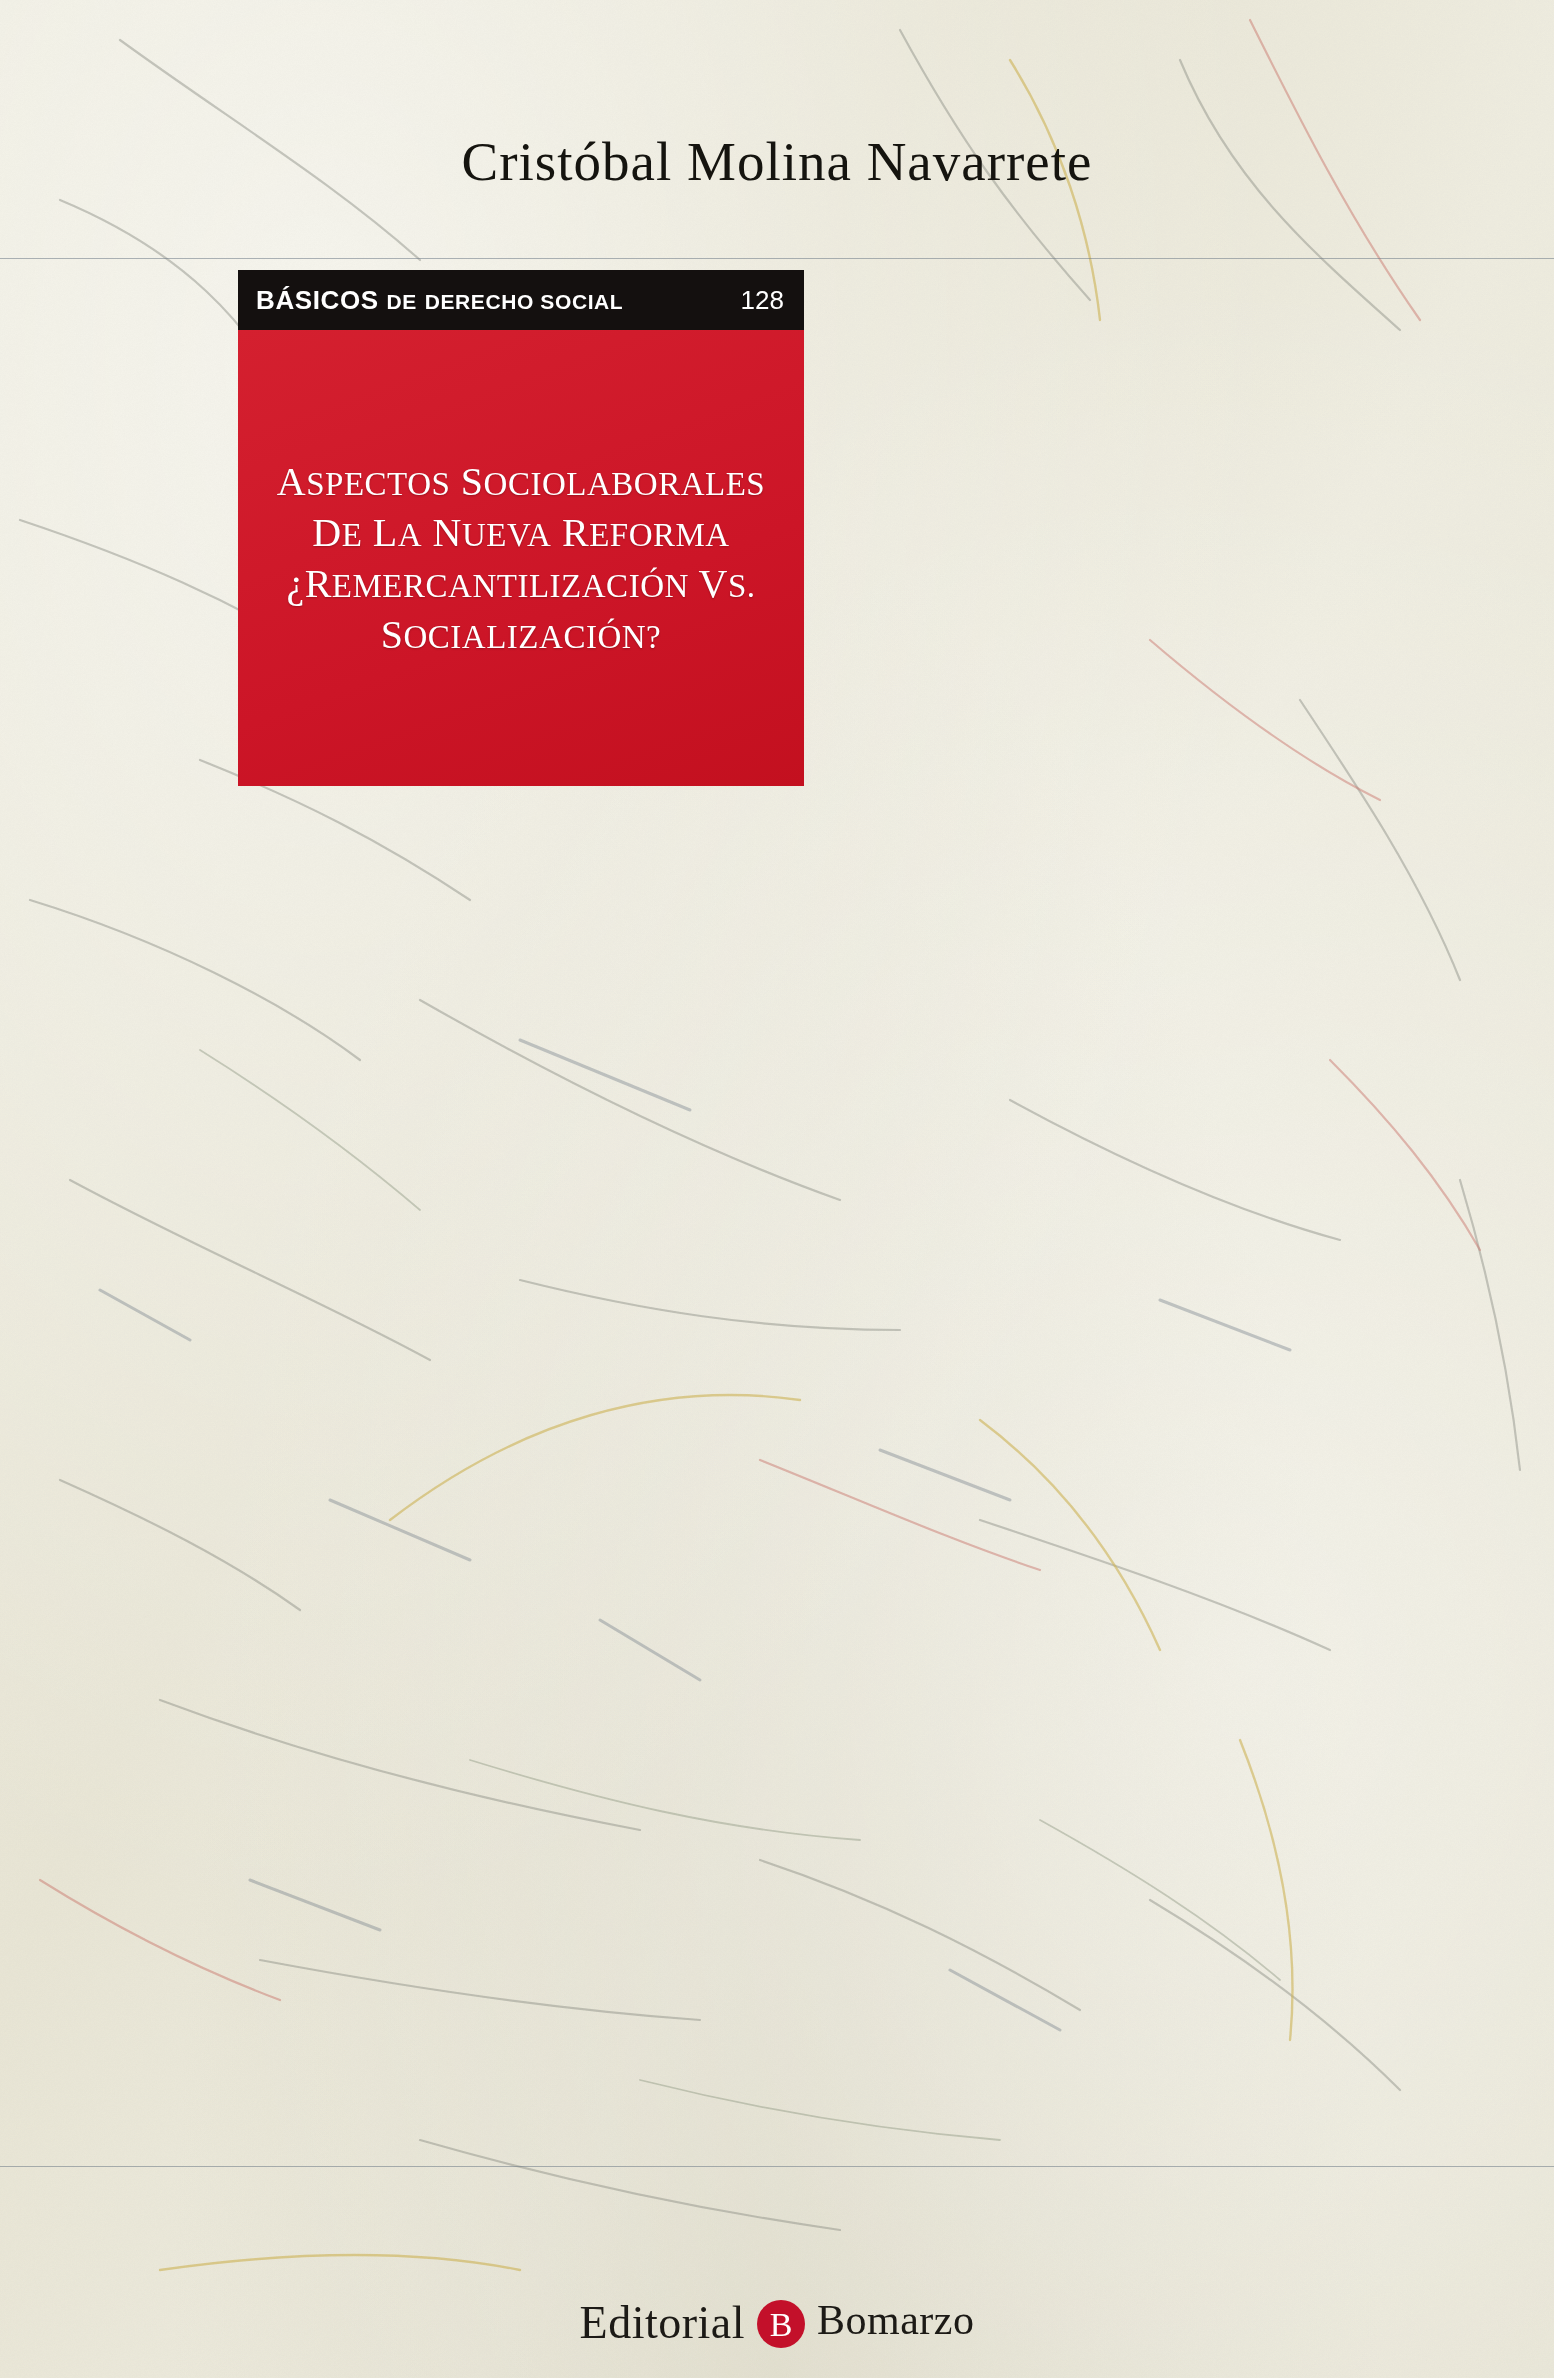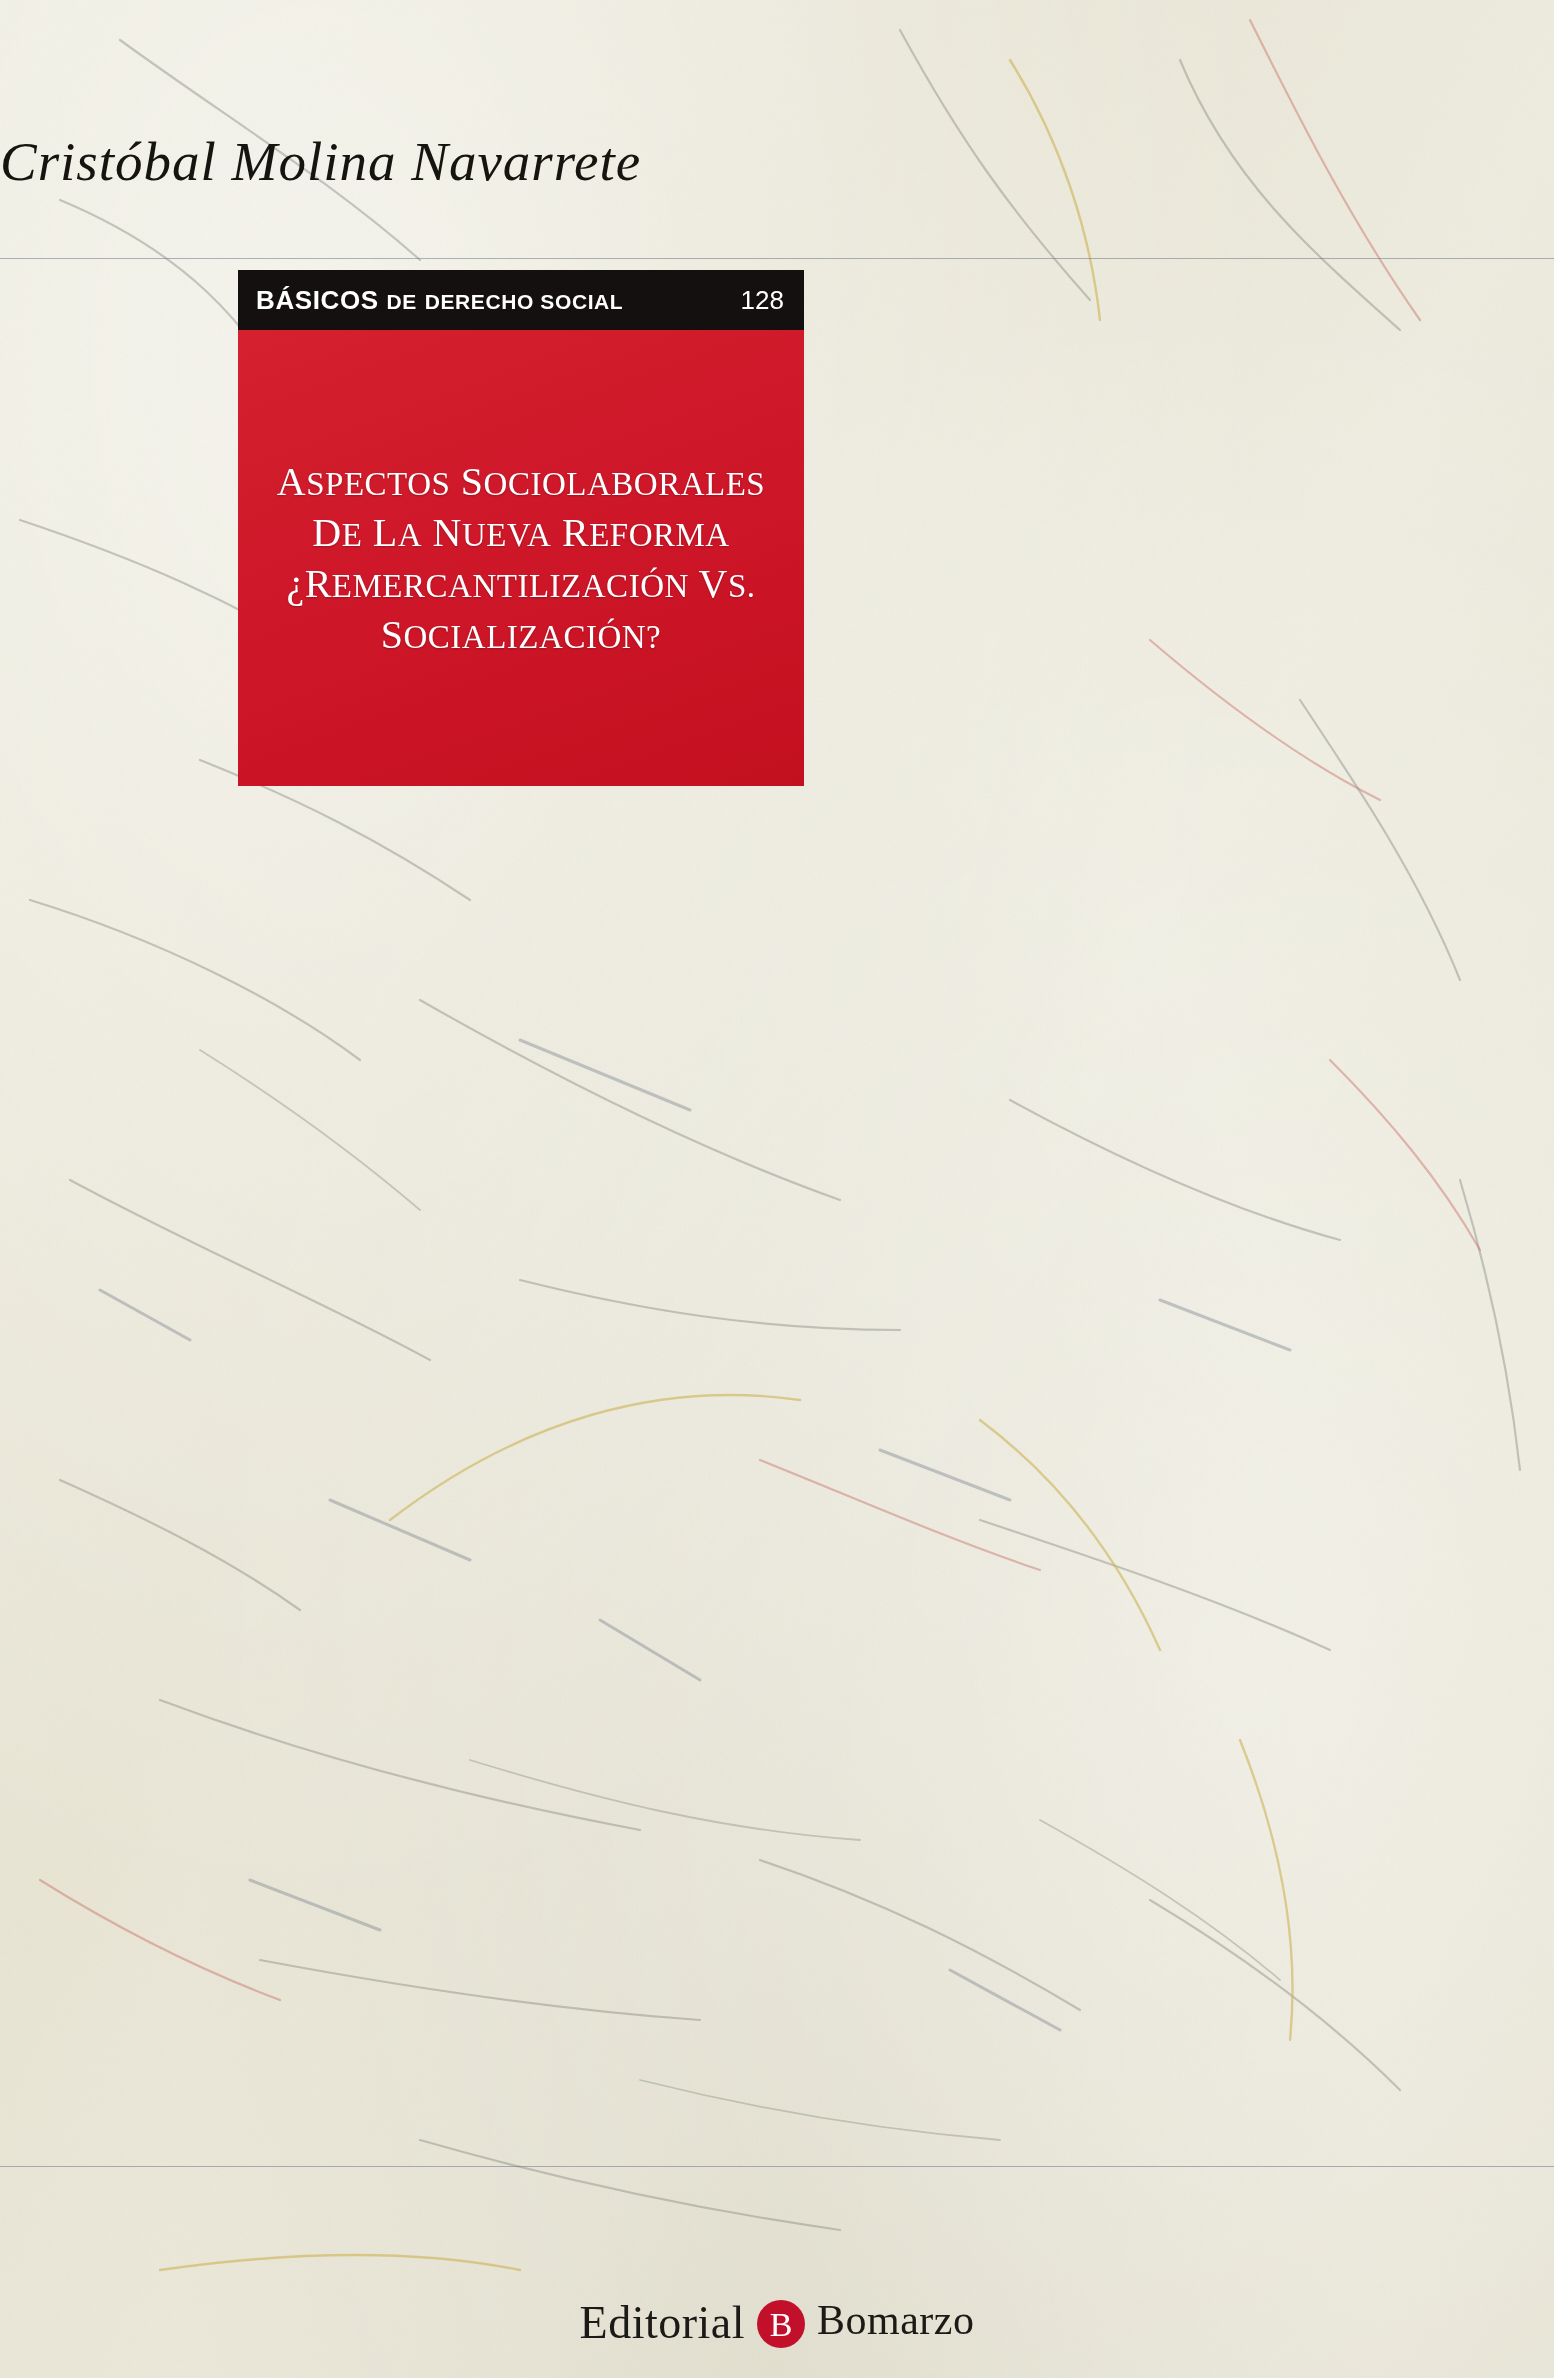--- a/index.html
+++ b/index.html
@@ -40,23 +40,22 @@
     background: #6e7a86;
     opacity: 0.55;
   }
 
   
   #author {
     position: absolute;
     top: 130px;
     left: 0;
     width: 100%;
-    text-align: left;
-    font-family: "Liberation Serif", serif;
-    font-style: italic;
+    text-align: center;
+    font-family: "Liberation Serif", serif;
     font-size: 55px;
     letter-spacing: 1px;
     color: #15140f;
   }
 
   
   #title-block {
     position: absolute;
     left: 238px;
     top: 270px;

